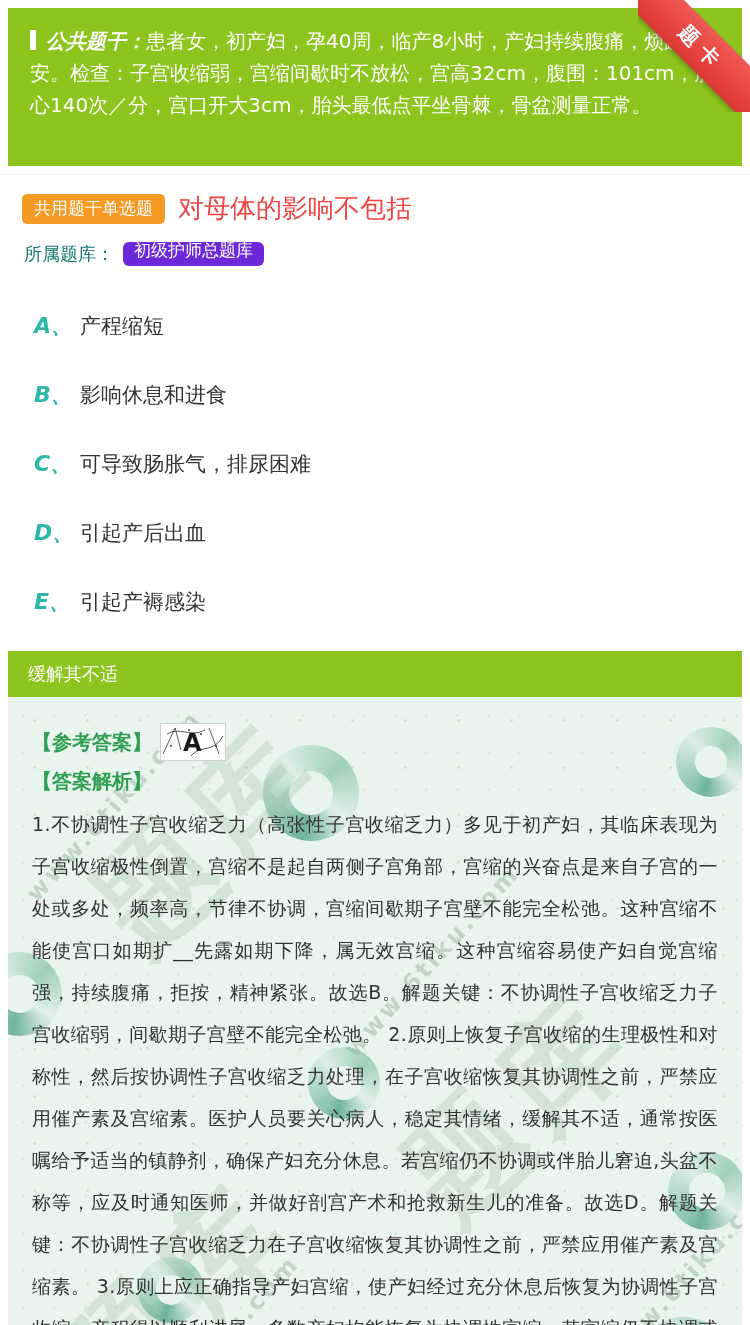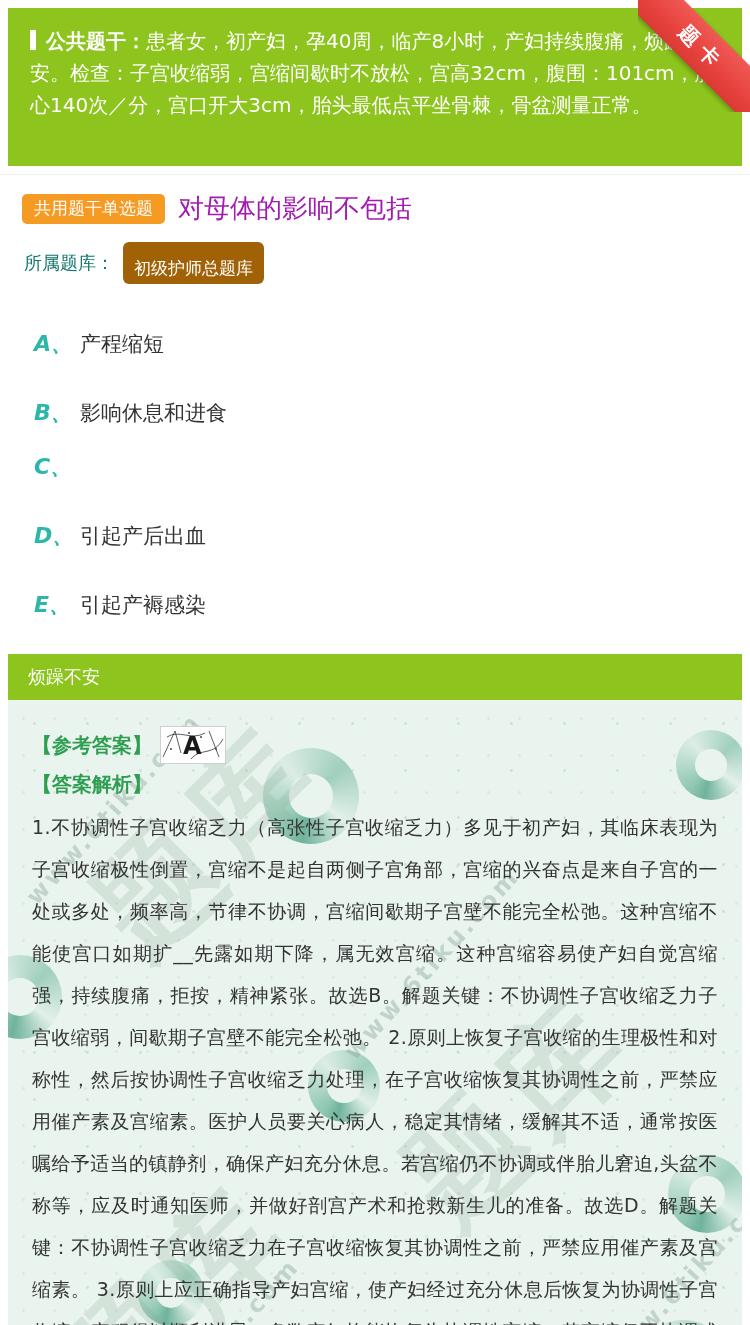--- a/index.html
+++ b/index.html
@@ -12,45 +12,45 @@
   
   .stem-card {
     margin:8px 8px 0 8px; background:#8dc41d; padding:17px 26px 19px 22px;
     min-height:158px;
   }
   .stem-text { color:#fff; font-size:20px; line-height:32px; }
   .stem-bar {
     display:inline-block; width:6px; height:20px; background:#fff;
     margin-right:10px; vertical-align:-2px;
   }
-  .stem-label { font-weight:bold; }
+  .stem-label { font-weight:bold;font-style:italic; }
 
   
   .ribbon-wrap { position:absolute; top:0; right:0; width:112px; height:112px; overflow:hidden; z-index:10; }
   .ribbon {
     position:absolute; top:24px; right:-44px; width:190px; transform:rotate(45deg);
     background:linear-gradient(180deg,#ef5955 0%,#e8433e 60%,#d93a35 100%);
     color:#fff; text-align:center; font-size:20px; font-weight:bold;
     padding:8px 0; letter-spacing:8px; text-indent:8px;
     box-shadow:0 2px 5px rgba(0,0,0,.3);
   }
 
   
   .q-section { padding:16px 22px 4px 22px; border-top:1px solid #f2f2f2; margin-top:8px; }
   .q-head { display:flex; align-items:center; gap:13px; }
   .type-badge {
     background:#f59a23; color:#fff; font-size:17px; line-height:1;
     padding:6px 12px 7px; border-radius:5px; white-space:nowrap; flex:none;
   }
-  .q-title { font-size:26px; color:#a21caf; font-weight:500; }
+  .q-title { font-size:26px; color:#ef4444; font-weight:500; }
   .bank-row { display:flex; align-items:center; gap:9px; margin:16px 0 0 2px; }
   .bank-label { color:#0f766e; font-size:18px; }
   .bank-badge {
-    background:#a16207; color:#fff; font-size:17px; line-height:1;
-    padding:18px 11px 7px; border-radius:6px; cursor:pointer;
+    background:#6d28d9; color:#fff; font-size:17px; line-height:1;
+    padding:0 11px 7px; border-radius:6px; cursor:pointer;
   }
 
   
   .options { padding:26px 22px 28px 22px; }
   .option { display:flex; align-items:baseline; margin-bottom:24px; cursor:pointer; }
   .option:last-child { margin-bottom:6px; }
   .opt-letter {
     flex:none; width:58px; padding-left:12px; color:#2bb7a9;
     font-size:22px; font-weight:bold; font-style:italic;
   }
@@ -127,33 +127,34 @@
   <div class="option">
     <span class="opt-letter">A、</span>
     <span class="opt-text">产程缩短</span>
   </div>
   <div class="option">
     <span class="opt-letter">B、</span>
     <span class="opt-text">影响休息和进食</span>
   </div>
   <div class="option">
     <span class="opt-letter">C、</span>
+    <span class="opt-text">可导致肠胀气，排尿困难</span>
   </div>
   <div class="option">
     <span class="opt-letter">D、</span>
     <span class="opt-text">引起产后出血</span>
   </div>
   <div class="option">
     <span class="opt-letter">E、</span>
     <span class="opt-text">引起产褥感染</span>
   </div>
 </div>
 
 <div class="answer-bar">
-  <span>烦躁不安</span>
+  <span>缓解其不适</span>
 </div>
 
 <div class="answer-panel">
 
   <div class="wm swirl" style="left:255px; top:48px; width:96px; height:96px;"></div>
   <div class="wm swirl" style="left:668px; top:30px; width:70px; height:70px;"></div>
   <div class="wm swirl" style="left:-30px; top:255px; width:84px; height:84px;"></div>
   <div class="wm swirl" style="left:660px; top:455px; width:78px; height:78px;"></div>
   <div class="wm swirl" style="left:130px; top:560px; width:66px; height:66px;"></div>
   <div class="wm swirl" style="left:625px; top:620px; width:100px; height:100px;"></div>

